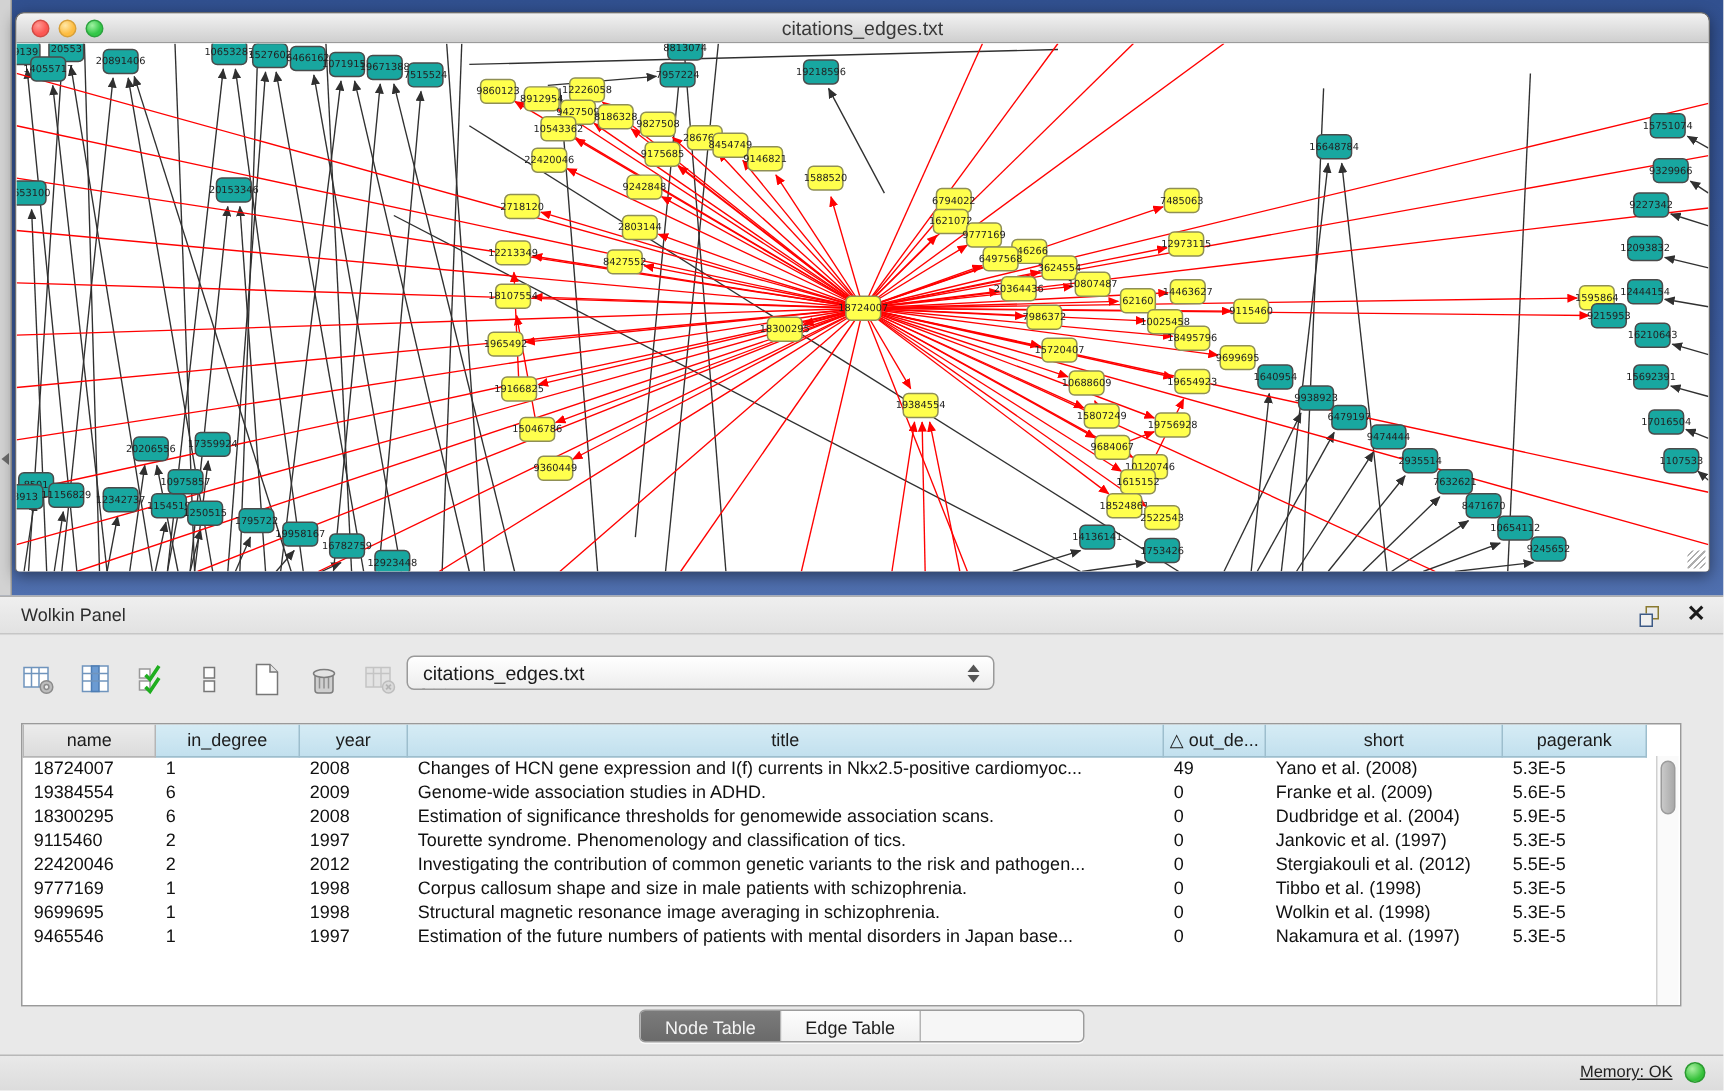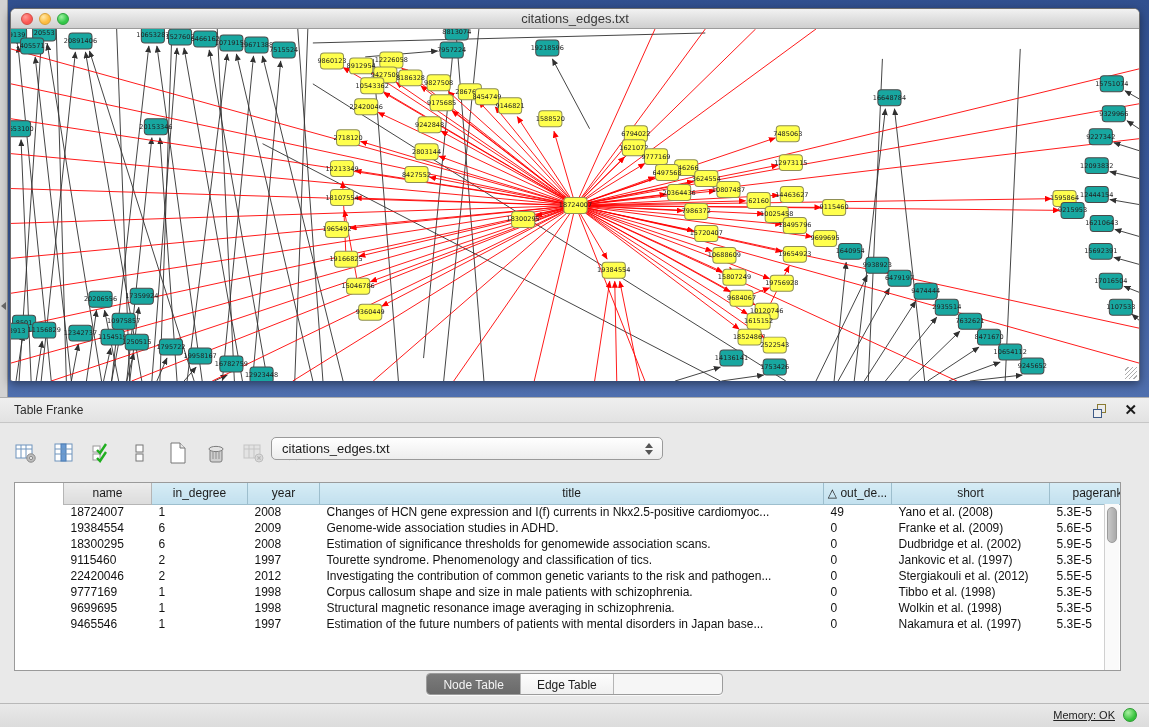--- a/index.html
+++ b/index.html
@@ -48,21 +48,21 @@
   .combo { position:absolute; left:271px; top:13px; width:392px; height:23px; border:1px solid #9a9a9a; border-radius:5px;
            background:linear-gradient(180deg,#ffffff,#ededed); display:flex; align-items:center; }
   .combo-text { flex:1; font-size:13px; color:#1a1a1a; padding-left:10px; }
   .combo-arrows { width:22px; display:flex; flex-direction:column; align-items:center; gap:2px; padding-right:4px; }
   .combo-arrows i { width:0; height:0; border-left:4px solid transparent; border-right:4px solid transparent; }
   .combo-arrows .up { border-bottom:5px solid #555; }
   .combo-arrows .dn { border-top:5px solid #555; }
 
   
   .table-box { position:absolute; left:14px; top:58px; width:1107px; height:189px;
-               background:#fff; border:1px solid #9a9a9a; overflow:hidden;padding-left:48px; }
+               background:#fff; border:1px solid #9a9a9a; overflow:hidden; }
   table.grid { border-collapse:collapse; table-layout:fixed; width:1082px; }
   table.grid th { height:21px; font-size:12px; font-weight:normal; color:#1c1c1c; text-align:center;
         background:linear-gradient(180deg,#d6ecf5,#c2e0ee); border:1px solid #9dbecd; border-top:none; }
   table.grid th:first-child { background:linear-gradient(180deg,#ececec,#dcdcdc); border-color:#b5b5b5; }
   table.grid td { height:16px; font-size:12px; color:#111; padding:0 2px 0 7px; white-space:nowrap; overflow:hidden; }
   .vscroll { position:absolute; right:1px; top:21px; width:15px; height:167px; background:#fafafa; border-left:1px solid #d0d0d0; }
   .vthumb { position:absolute; left:2px; top:3px; width:10px; height:36px; border-radius:5px;
             background:linear-gradient(90deg,#c9c9c9,#a9a9a9); border:1px solid #9b9b9b; }
 
   
@@ -687,21 +687,21 @@
                 <text x="1015" y="340" class="nlabel">9245652</text>
               </g>
             </g>
         </svg>
         <div class="grip-hatch"></div>
       </div>
     </div>
   </div>
 
   <div class="panel-header">
-    <div class="panel-title">Table Franke</div>
+    <div class="panel-title">Wolkin Panel</div>
     <div class="float-btn">
         <span class="sq1"></span>
         <span class="sq2"></span>
       </div>
     <div class="close-btn">✕</div>
   </div>
 
   <div class="panel-body">
 
     <div class="toolbar">
@@ -815,21 +815,21 @@
               <td>0</td>
               <td>Franke et al. (2009)</td>
               <td>5.6E-5</td>
             </tr>
             <tr>
               <td>18300295</td>
               <td>6</td>
               <td>2008</td>
               <td>Estimation of significance thresholds for genomewide association scans.</td>
               <td>0</td>
-              <td>Dudbridge et al. (2002)</td>
+              <td>Dudbridge et al. (2004)</td>
               <td>5.9E-5</td>
             </tr>
             <tr>
               <td>9115460</td>
               <td>2</td>
               <td>1997</td>
               <td>Tourette syndrome. Phenomenology and classification of tics.</td>
               <td>0</td>
               <td>Jankovic et al. (1997)</td>
               <td>5.3E-5</td>

